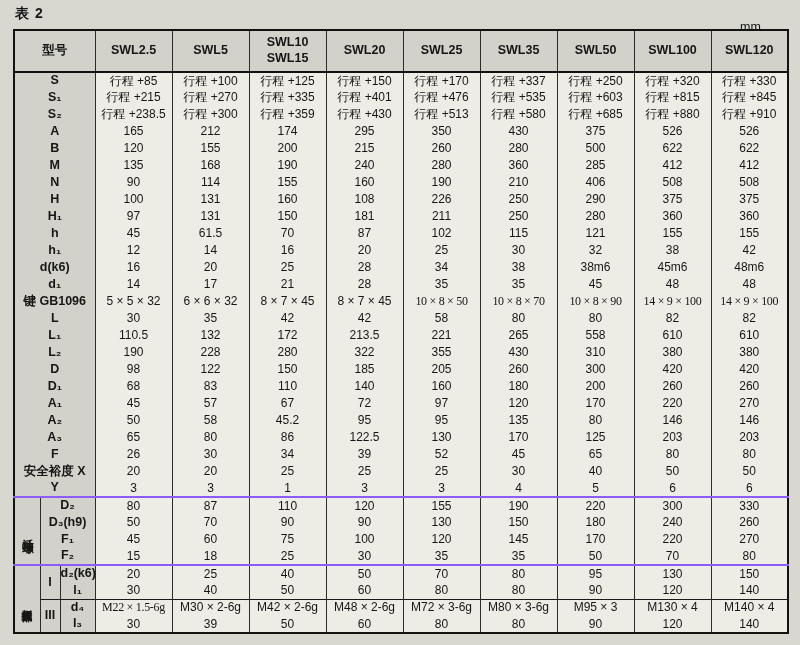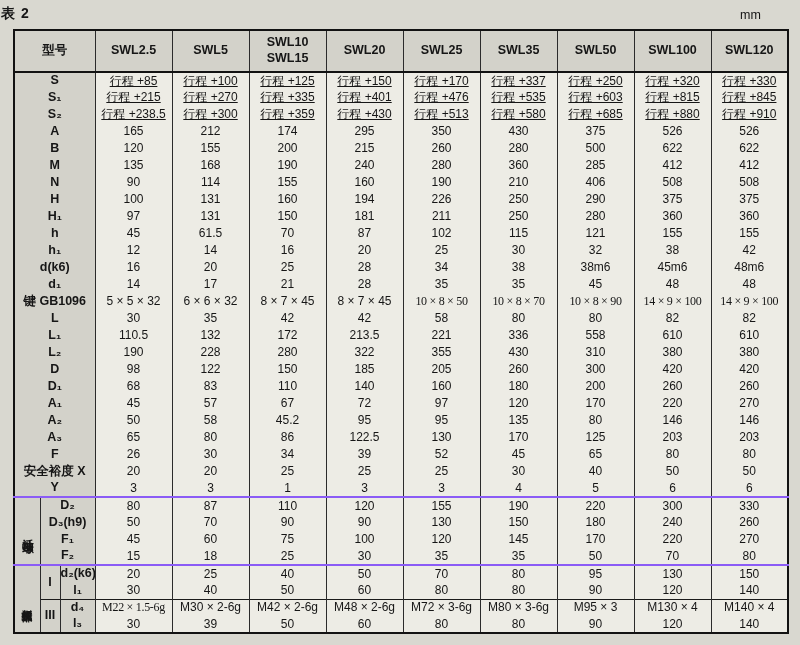--- a/index.html
+++ b/index.html
@@ -5,25 +5,25 @@
   html,body{margin:0;padding:0;}
   body{
     width:800px;height:645px;
     background:#d9d8d0;
     font-family:"Liberation Sans","DejaVu Sans",sans-serif;
     color:#161616;
     position:relative;
     overflow:hidden;
   }
   .page-title{
-    position:absolute;left:1px;top:5px;
+    position:absolute;left:15px;top:5px;
     font-size:14px;font-weight:bold;letter-spacing:1px;
   }
   .unit-label{
-    position:absolute;left:740px;top:8px;
+    position:absolute;left:740px;top:20px;
     font-size:12.5px;
   }
   table.spec{
     position:absolute;left:13px;top:29px;
     border-collapse:collapse;
     table-layout:fixed;
     width:646px;
     border:2.5px solid #121212;
     background:#7f1d1d;
   }
@@ -58,21 +58,21 @@
   .vlabel span{
     display:inline-block;
     writing-mode:vertical-lr;
     text-orientation:upright;
     font-size:11.5px;
     letter-spacing:1px;
     line-height:1;
   }
   .vlabel.dense span{font-size:10.5px;letter-spacing:0;}
   .col-head div{line-height:1.25;}
-  .c-stroke{font-size:11px;text-decoration:underline;}
+  .c-stroke{font-size:11px;}
   .c-small{font-size:11px;}
   .c-tiny{font-size:10.3px;letter-spacing:-0.3px;font-family:Liberation Serif, serif;}
 </style>
 </head>
 <body>
 
 <div class="page-title">表 2</div>
 <div class="unit-label">mm</div>
 
 <table class="spec">
@@ -206,21 +206,21 @@
         <td>210</td>
         <td>406</td>
         <td>508</td>
         <td>508</td>
       </tr>
       <tr>
         <th class="row-label" colspan="3">H</th>
         <td>100</td>
         <td>131</td>
         <td>160</td>
-        <td>194</td>
+        <td>108</td>
         <td>226</td>
         <td>250</td>
         <td>290</td>
         <td>375</td>
         <td>375</td>
       </tr>
       <tr>
         <th class="row-label" colspan="3">H₁</th>
         <td>97</td>
         <td>131</td>
@@ -304,21 +304,21 @@
         <td>82</td>
         <td>82</td>
       </tr>
       <tr>
         <th class="row-label" colspan="3">L₁</th>
         <td>110.5</td>
         <td>132</td>
         <td>172</td>
         <td>213.5</td>
         <td>221</td>
-        <td>336</td>
+        <td>265</td>
         <td>558</td>
         <td>610</td>
         <td>610</td>
       </tr>
       <tr>
         <th class="row-label" colspan="3">L₂</th>
         <td>190</td>
         <td>228</td>
         <td>280</td>
         <td>322</td>

